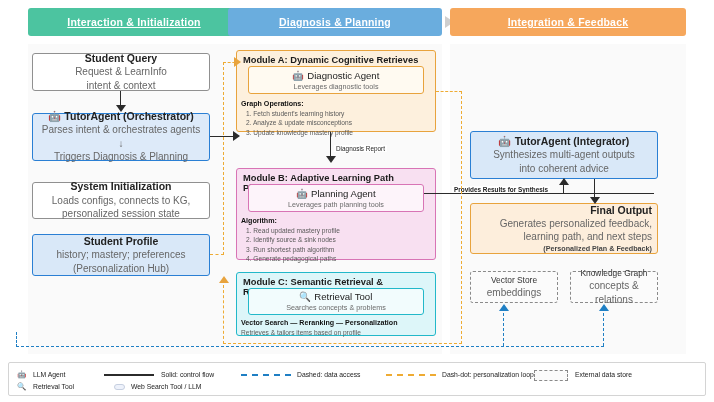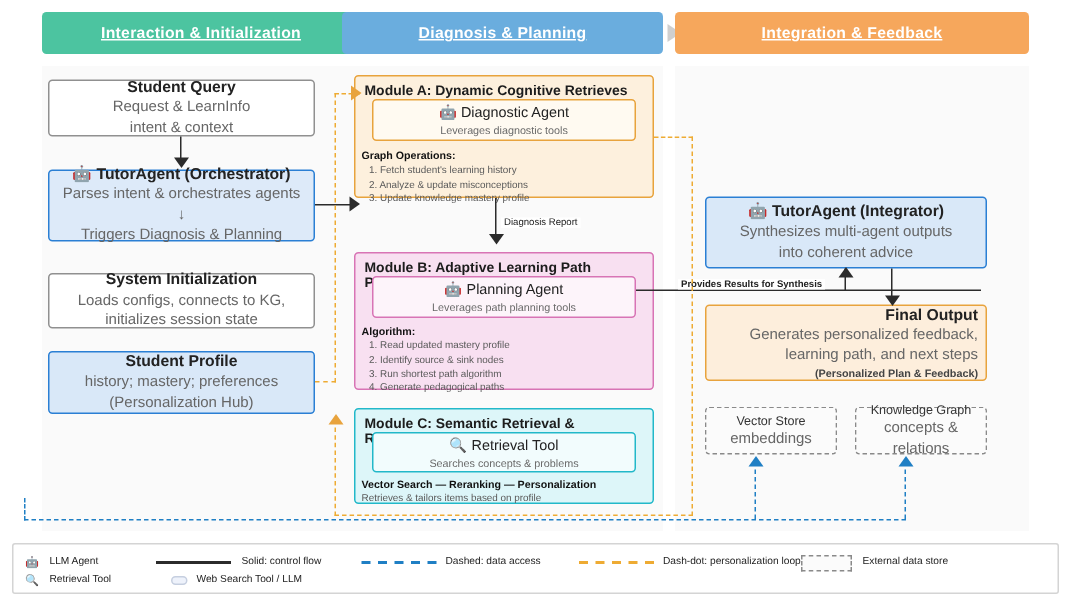--- a/index.html
+++ b/index.html
@@ -154,21 +154,21 @@
       <span>TutorAgent (Orchestrator)</span>
     </div>
     <div class="s">Parses intent &amp; orchestrates agents</div>
     <div class="s">↓</div>
     <div class="s">Triggers Diagnosis &amp; Planning</div>
   </div>
 
   <div class="node box-grey" style="left:32px; top:182px; width:178px; height:37px;">
     <div class="t">System Initialization</div>
     <div class="s">Loads configs, connects to KG,</div>
-    <div class="s">initializes session state</div>
+    <div class="s">personalized session state</div>
   </div>
 
   <div class="node box-blue2" style="left:32px; top:234px; width:178px; height:42px;">
     <div class="t">Student Profile</div>
     <div class="s">history; mastery; preferences</div>
     <div class="s">(Personalization Hub)</div>
   </div>
 
   <div class="edge h" style="left:210px; top:136px; width:25px;"></div>
   <div class="tri-r" style="left:233px; top:131px;"></div>

